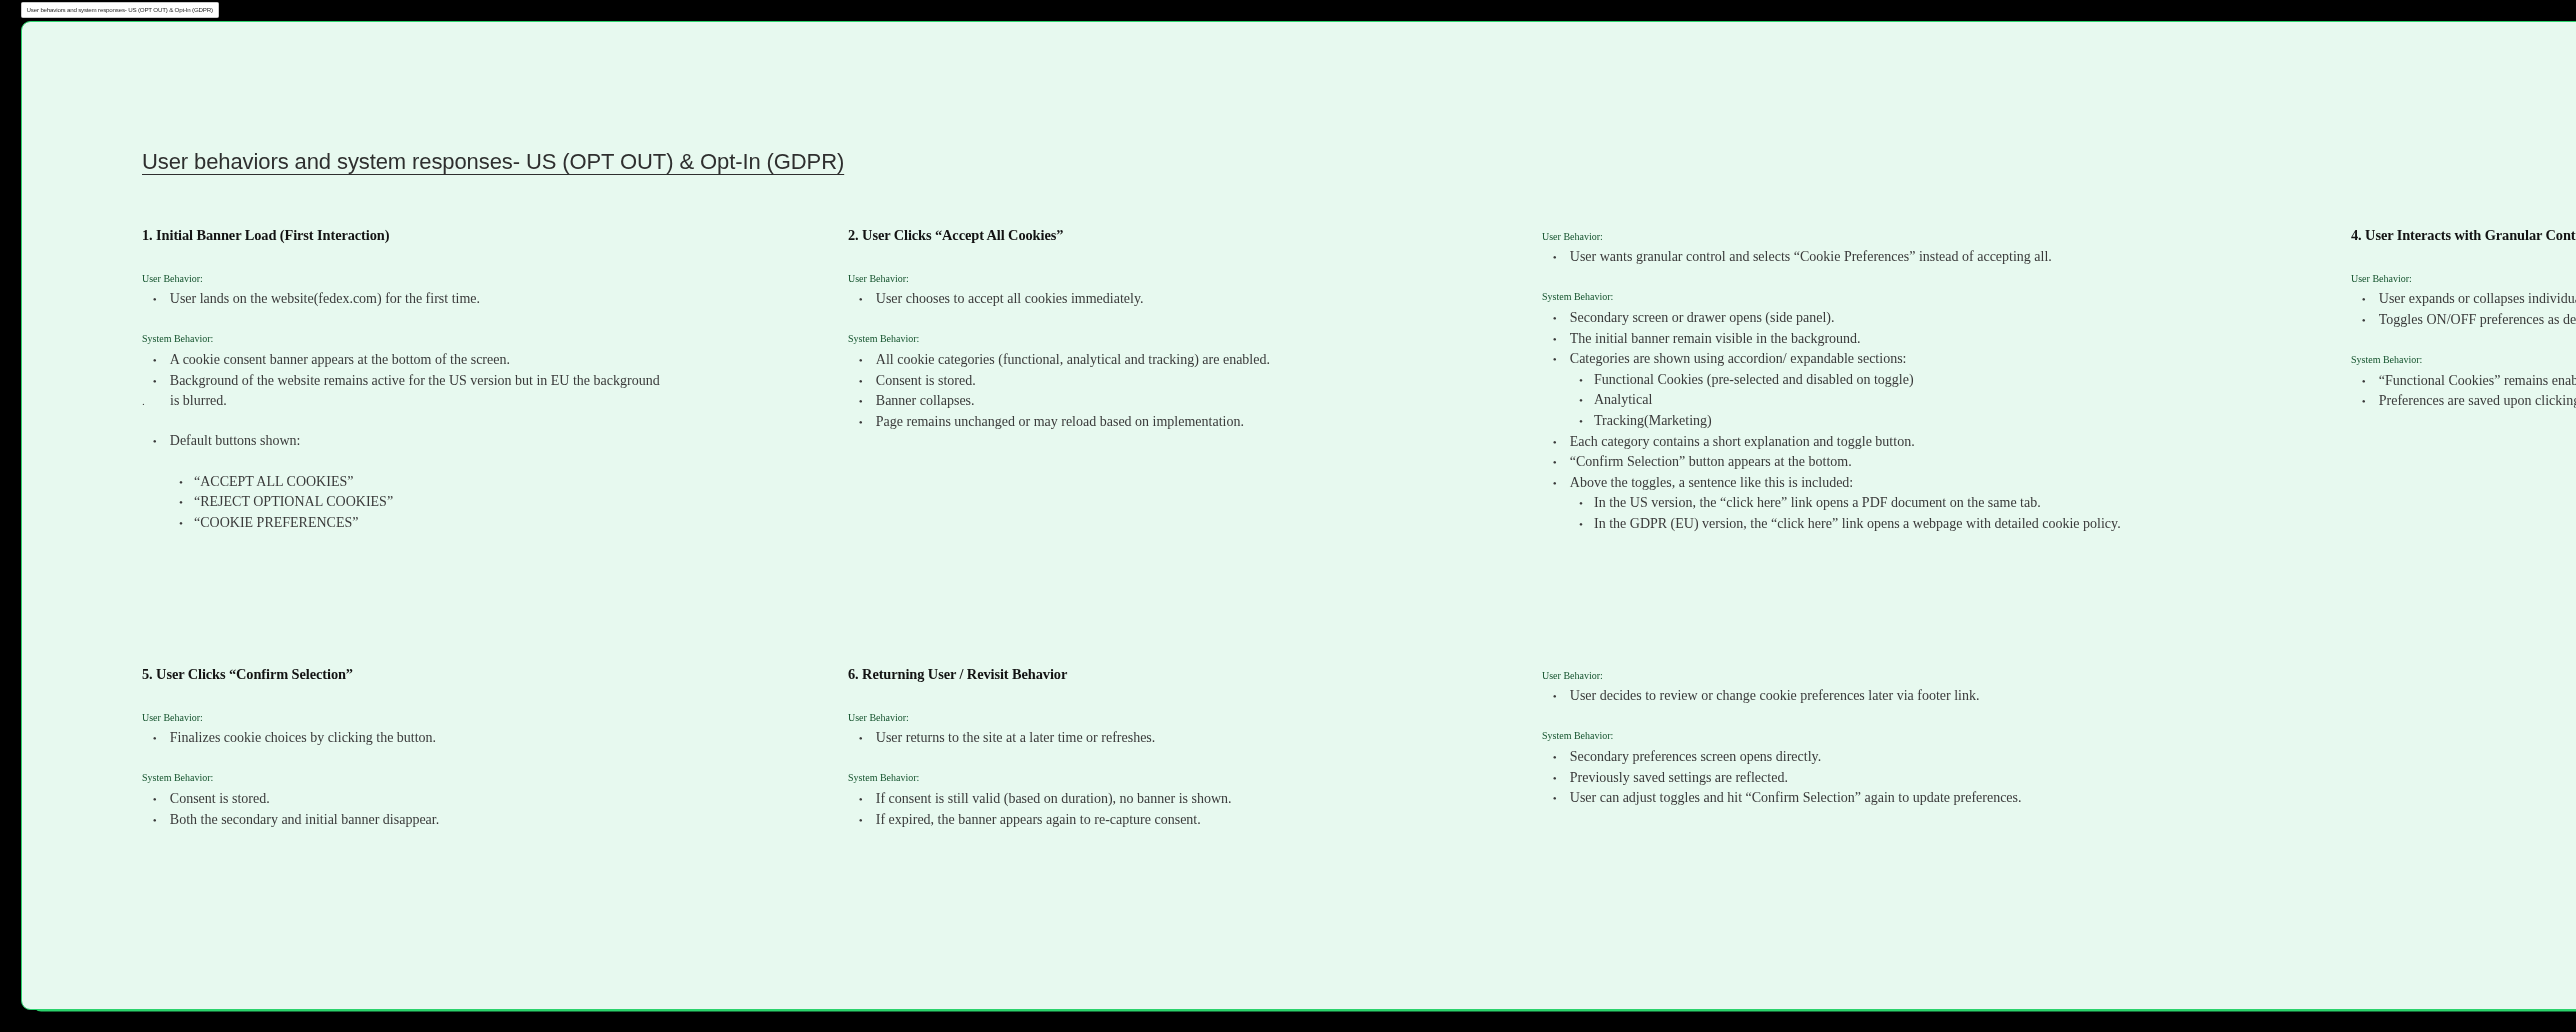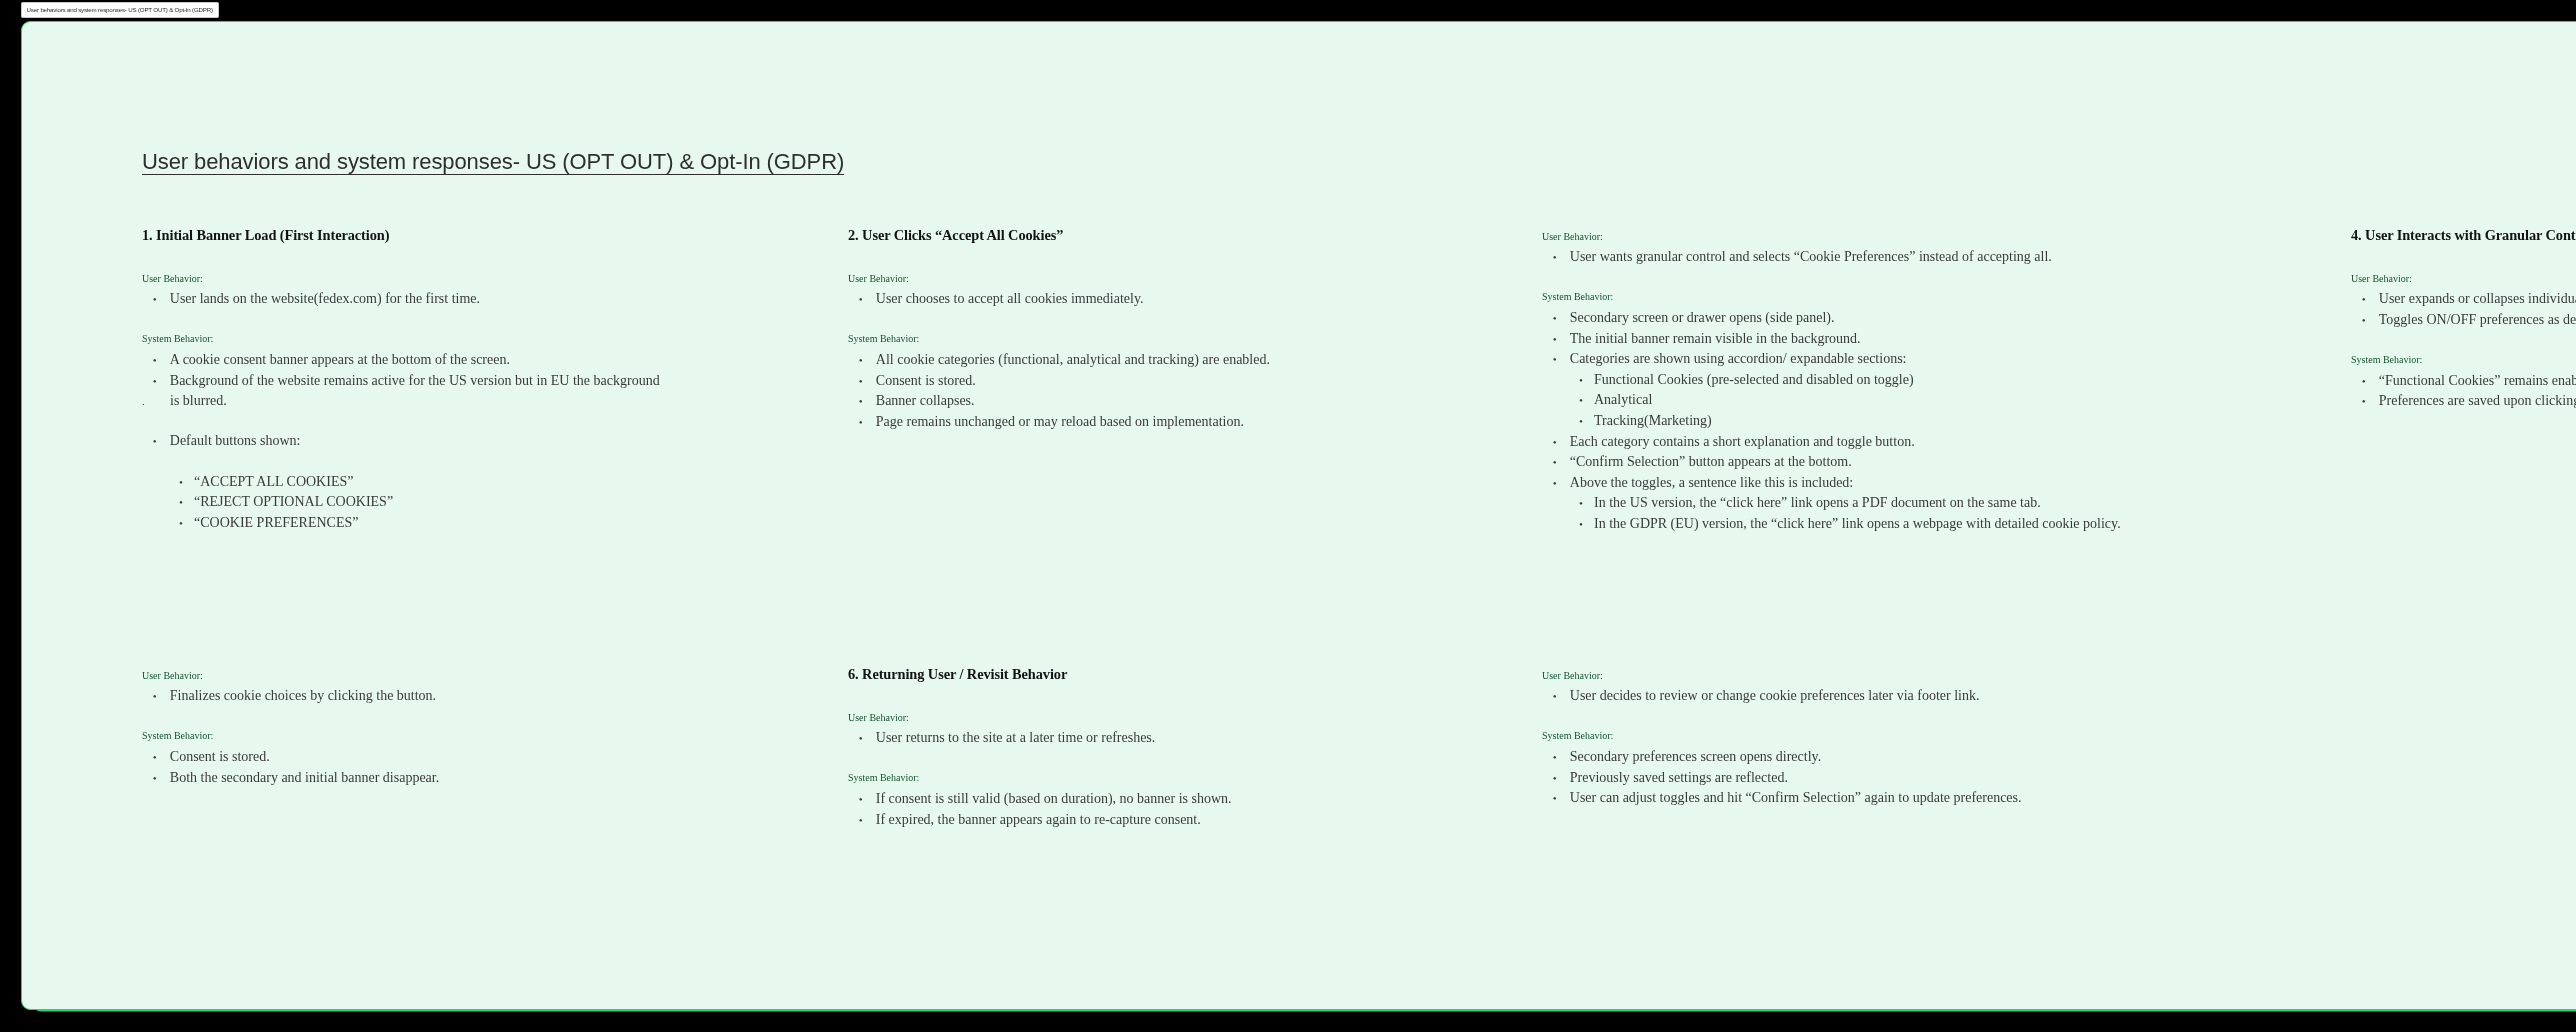--- a/index.html
+++ b/index.html
@@ -176,20 +176,21 @@
           <div class="item lv1">
             <span class="marker">•</span>
             <span class="txt"><span>“Functional Cookies” remains enabled and not editable.</span></span>
           </div>
           <div class="item lv1">
             <span class="marker">•</span>
             <span class="txt"><span>Preferences are saved upon clicking “Confirm Selection”.</span></span>
           </div>
         </div>
         <div class="sec r2 c1">
+          <h2 class="sec-heading"><span>5. User Clicks “Confirm Selection”</span></h2>
           <div class="blabel">User Behavior:</div>
           <div class="item lv1">
             <span class="marker">•</span>
             <span class="txt"><span>Finalizes cookie choices by clicking the button.</span></span>
           </div>
           <div class="blabel gap">System Behavior:</div>
           <div class="item lv1">
             <span class="marker">•</span>
             <span class="txt"><span>Consent is stored.</span></span>
           </div>

